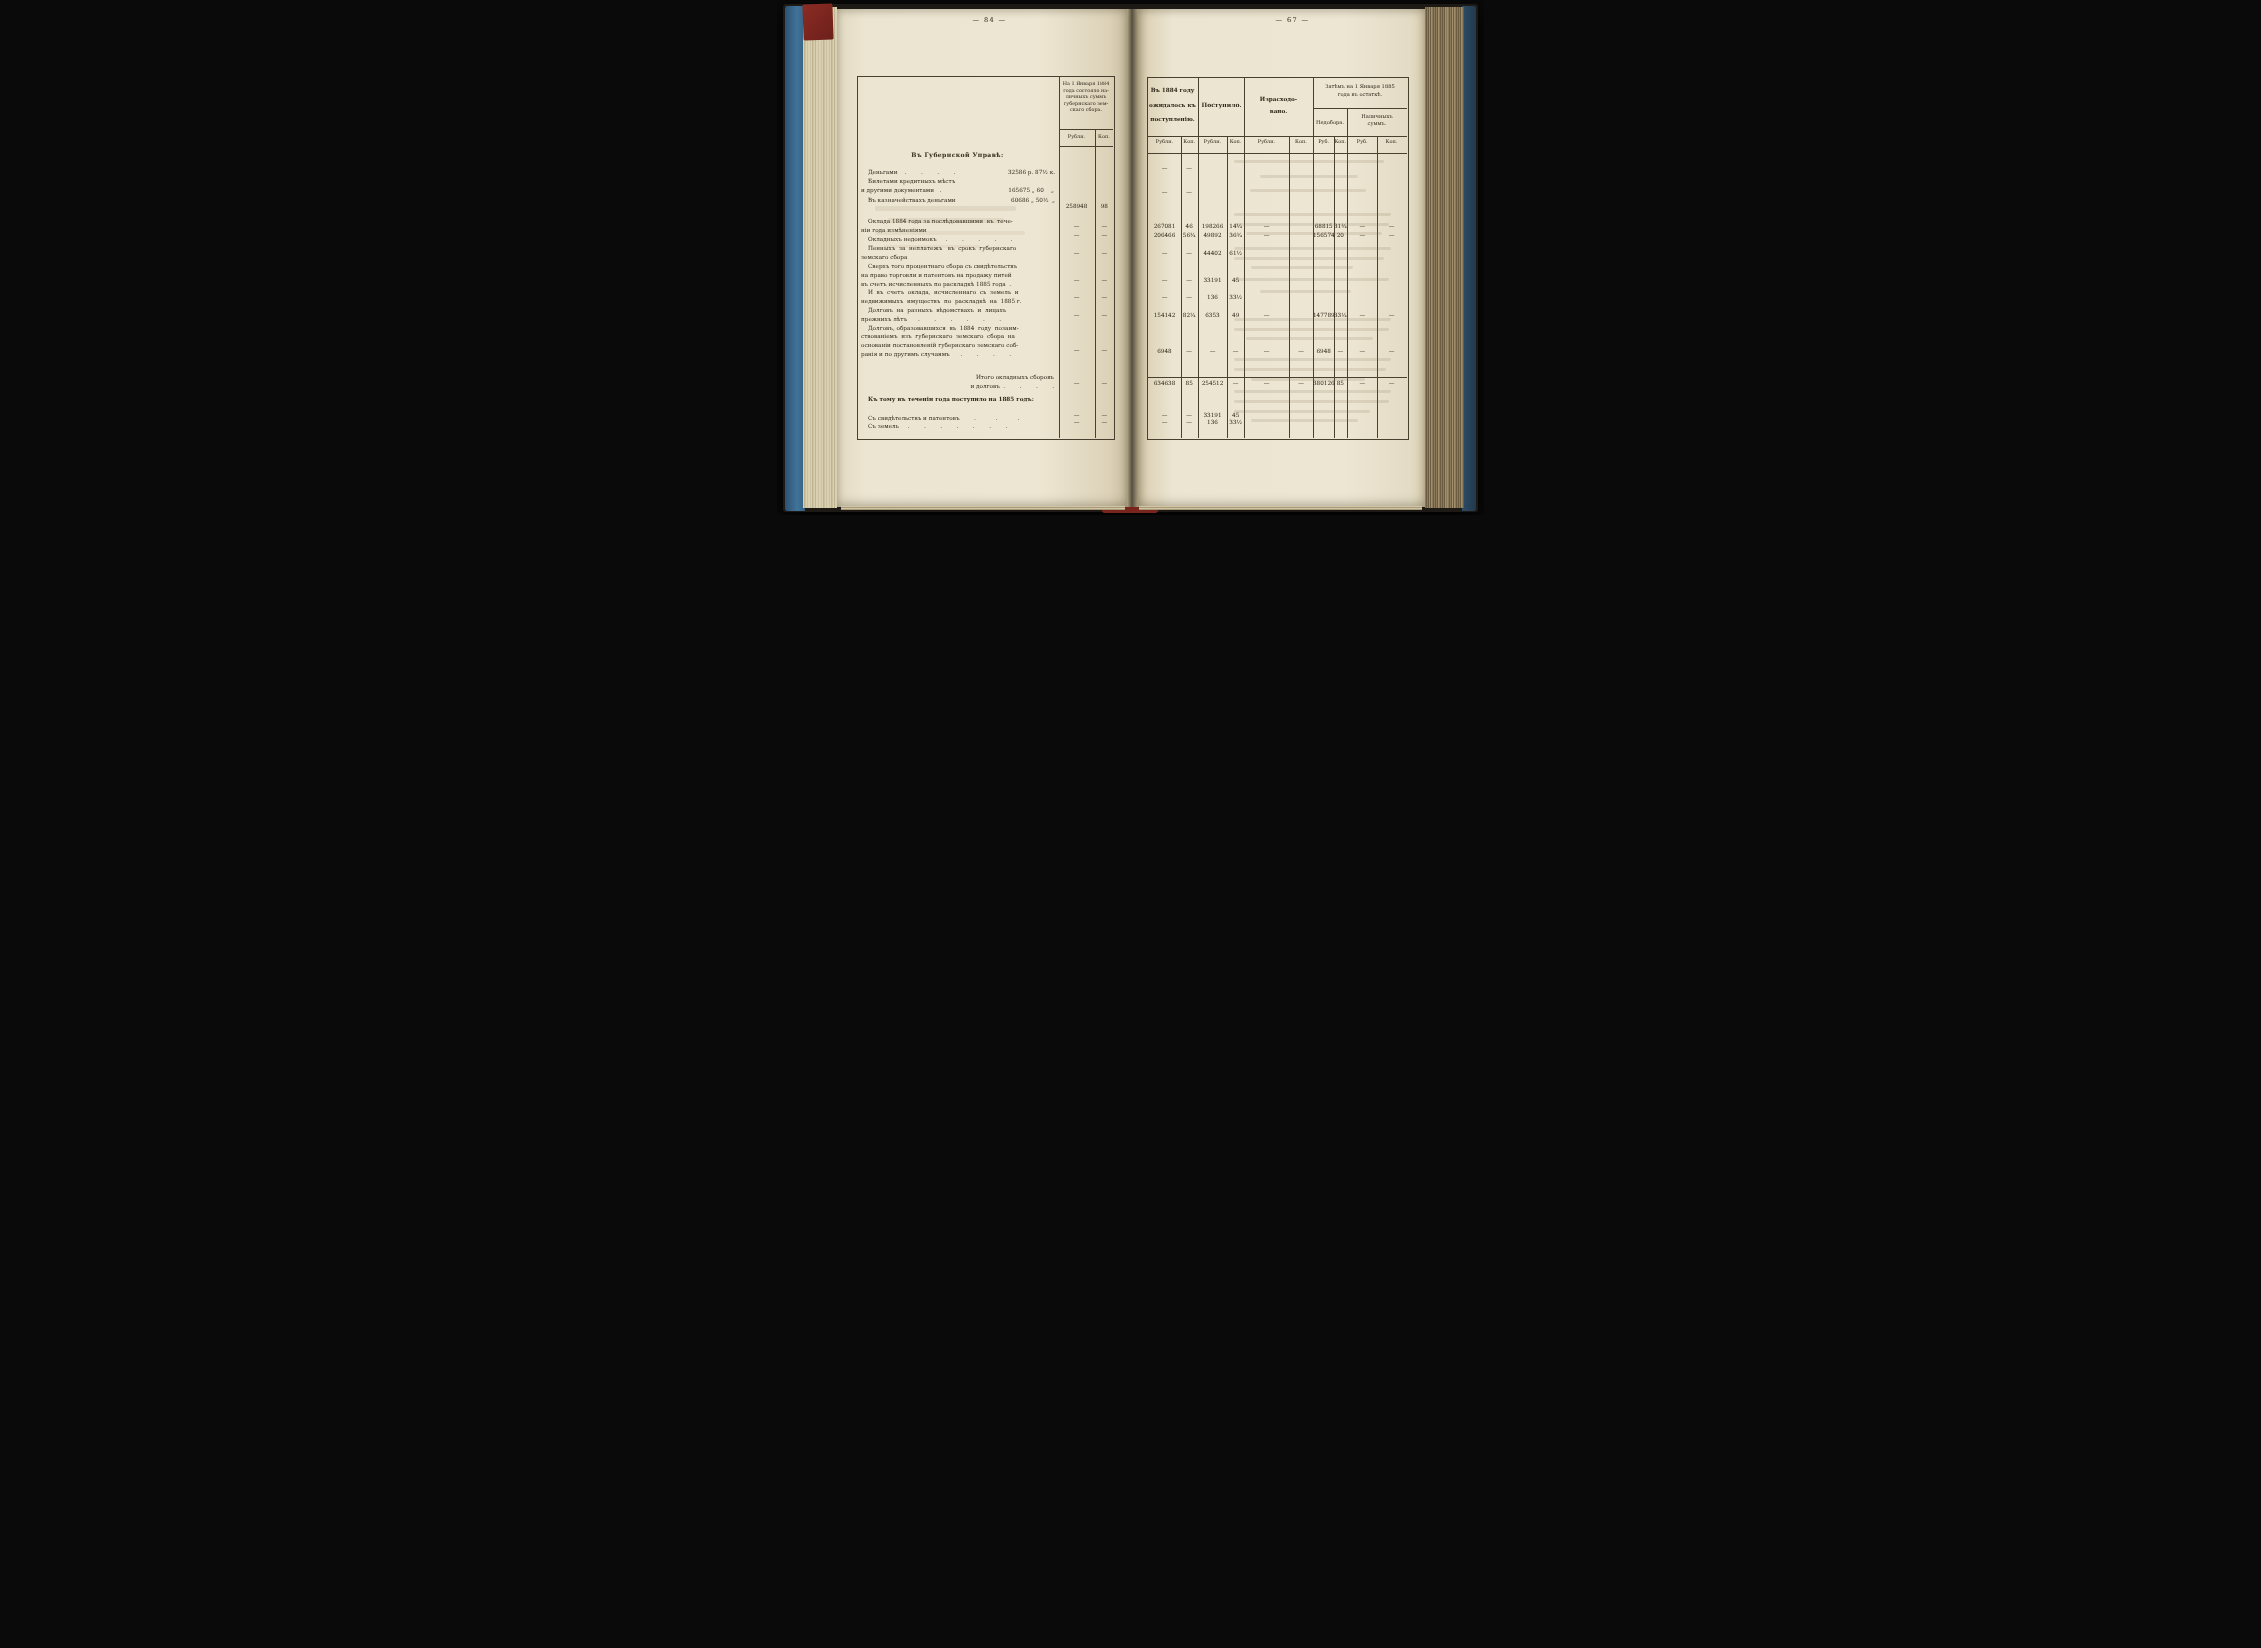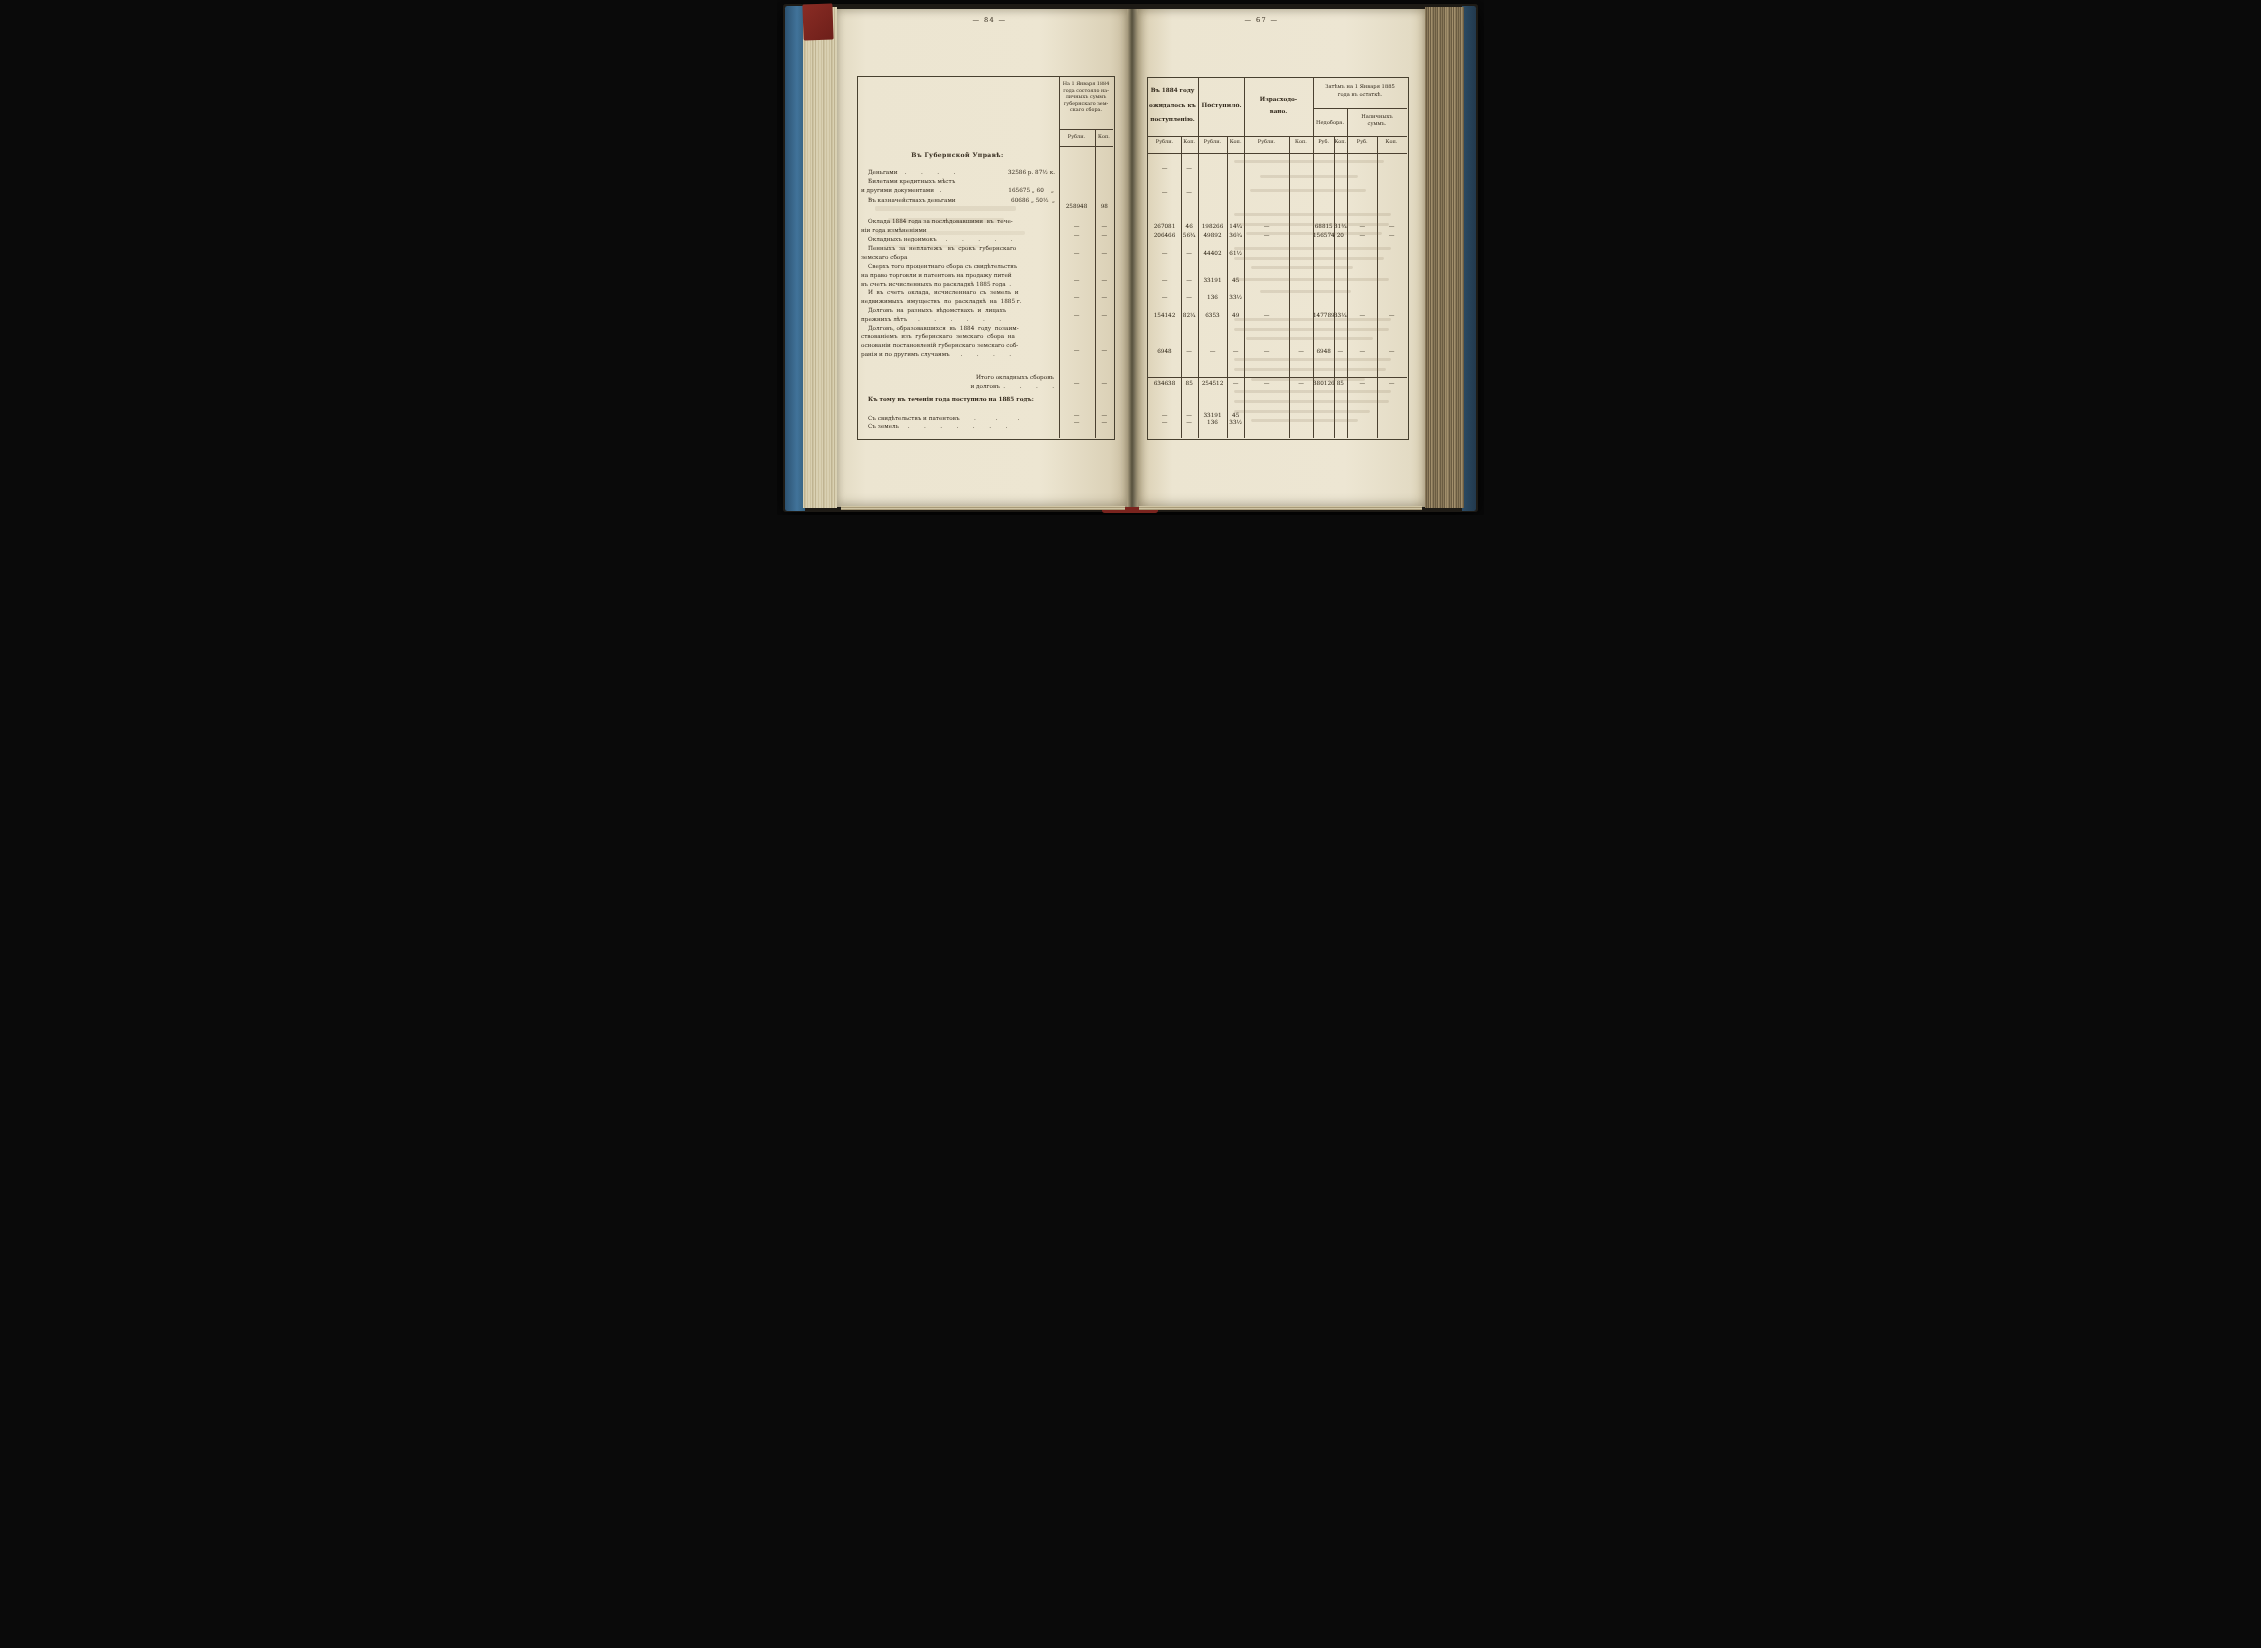--- a/index.html
+++ b/index.html
@@ -24,21 +24,21 @@
   <div class="abs" style="left:25.5px;top:4.1px;width:30px;height:36px;background:linear-gradient(135deg,#8a2c24,#6d1f1a);transform:rotate(-2deg);border-radius:1.4px;"></div>
   <div class="abs" style="left:325px;top:496px;width:56px;height:17.3px;background:#7a241e;border-radius:2.7px;"></div>
 
   <div class="abs" style="left:60px;top:9px;width:290px;height:498px;background:linear-gradient(90deg,#e2dac2 0%,#ece5d1 10%,#ede6d2 70%,#dcd2b8 94%,#c9bda0 100%);box-shadow:inset 0 3.6px 7.3px rgba(70,58,35,.22), inset 0 -4.5px 8.2px rgba(70,58,35,.28);"></div>
   <div class="abs" style="left:350px;top:9px;width:11.4px;height:498px;background:linear-gradient(90deg,#b0a486,#554f3c 45%,#6b6450 60%,#a79b7e);"></div>
   <div class="abs" style="left:361px;top:9px;width:287px;height:498px;background:linear-gradient(90deg,#c5b99b 0%,#dfd5bb 4%,#ece5d1 12%,#ede6d3 72%,#e3dbc4 95%,#d6cbae 100%);box-shadow:inset 0 3.6px 7.3px rgba(70,58,35,.22), inset 0 -4.5px 8.2px rgba(70,58,35,.28);"></div>
   <div class="abs" style="left:64px;top:506px;width:284px;height:4.1px;background:repeating-linear-gradient(180deg,#cfc4a4 0 0.9px,#a89a78 0.9px 1.8px);"></div>
   <div class="abs" style="left:362px;top:506px;width:283px;height:4.1px;background:repeating-linear-gradient(180deg,#cfc4a4 0 0.9px,#a89a78 0.9px 1.8px);"></div>
 
   <div class="pagenum" style="left:174px;top:15.5px;width:77px;">— 84 —</div>
-  <div class="pagenum" style="left:446px;top:15.5px;width:77px;">— 67 —</div>
+  <div class="pagenum" style="left:477px;top:15.5px;width:77px;">— 67 —</div>
 
   <div class="abs" style="left:80px;top:76px;width:256px;height:362px;border:0.7px solid #47402f;"></div>
   <div class="rule" style="left:282px;top:76px;width:0.7px;height:362px;"></div>
   <div class="rule" style="left:318px;top:129px;width:0.6px;height:309px;"></div>
   <div class="rule" style="left:282px;top:129px;width:54px;height:0.6px;"></div>
   <div class="rule" style="left:282px;top:146px;width:54px;height:0.6px;"></div>
 
   <div class="hdr" style="left:283px;top:80px;width:52px;font-size:4.9px;line-height:1.35;">На 1 Января 1884
 года состояло на-
 личныхъ суммъ

